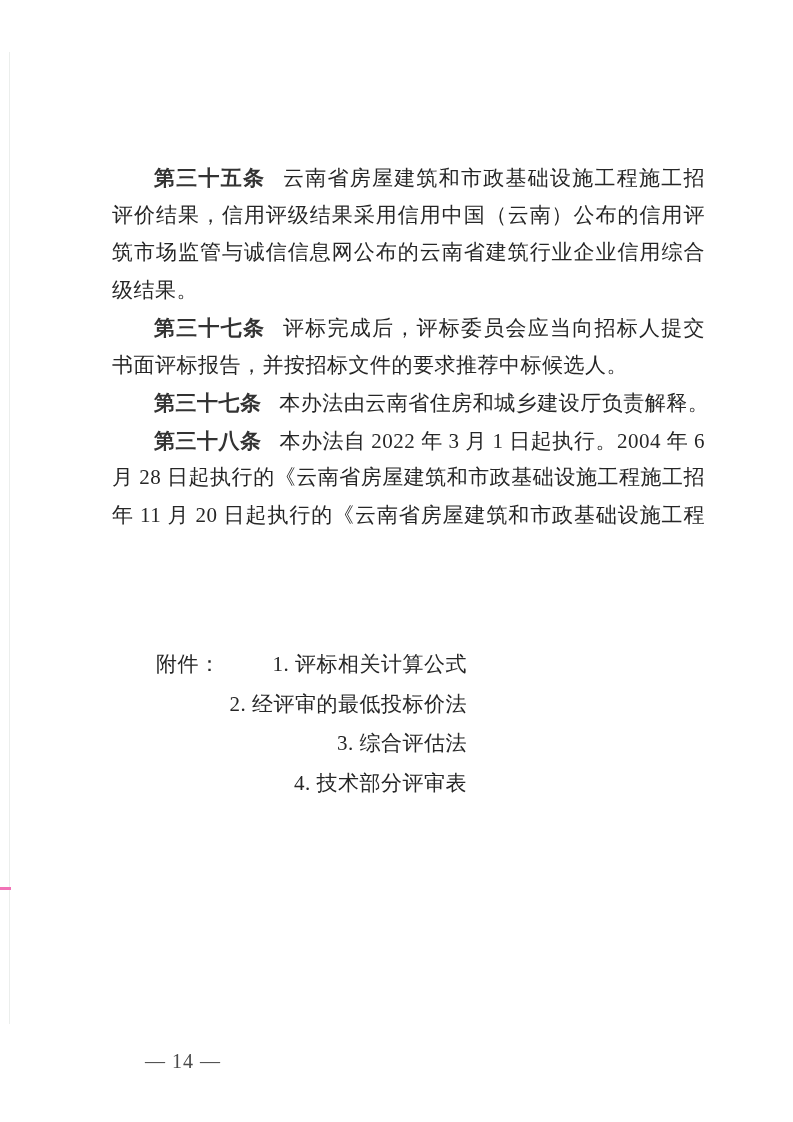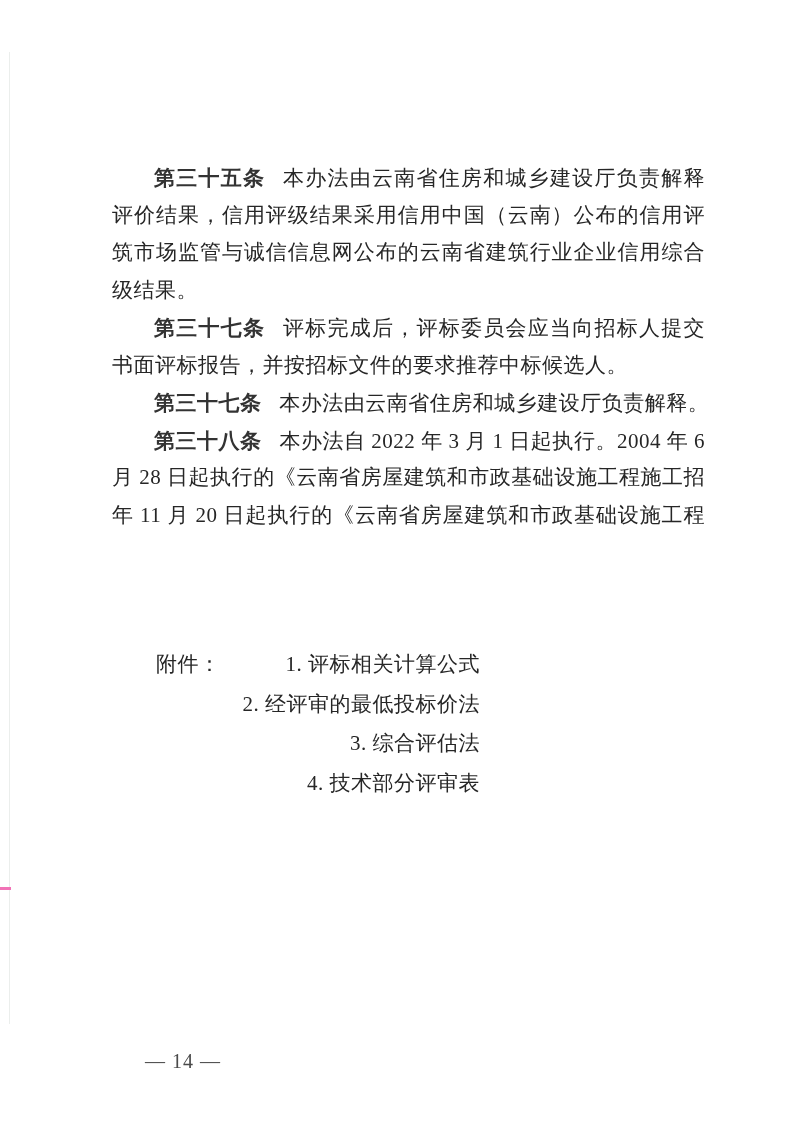--- a/index.html
+++ b/index.html
@@ -67,21 +67,21 @@
     position: absolute;
     left: 156px;
     top: 645px;
     display: flex;
     align-items: flex-start;
     font-size: 21px;
     letter-spacing: 0.5px;
   }
   .attach-label {
     line-height: 39.5px;
-    margin-right: 22px;
+    margin-right: 9px;
     white-space: nowrap;
   }
   .attach-items .attach-item {
     height: 39.5px;
     line-height: 39.5px;
     white-space: nowrap;
     text-align: right;
   }
   .page-num {
     position: absolute;
@@ -95,21 +95,21 @@
     white-space: nowrap;
   }
 </style>
 </head>
 <body>
 
 <div class="edge-line"></div>
 <div class="pink-mark"></div>
 
 <div class="content">
-  <div class="line justify indent"><span class="art">第三十五条</span><span>本办法由云南省住房和城乡建设厅负责解释</span></div>
+  <div class="line justify indent"><span class="art">第三十五条</span><span>云南省房屋建筑和市政基础设施工程施工招</span></div>
   <div class="line justify"><span>评价结果，信用评级结果采用信用中国（云南）公布的信用评</span></div>
   <div class="line justify"><span>筑市场监管与诚信信息网公布的云南省建筑行业企业信用综合</span></div>
   <div class="line"><span>级结果。</span></div>
   <div class="line justify indent"><span class="art">第三十七条</span><span>评标完成后，评标委员会应当向招标人提交</span></div>
   <div class="line"><span>书面评标报告，并按招标文件的要求推荐中标候选人。</span></div>
   <div class="line justify indent"><span class="art">第三十七条</span><span>本办法由云南省住房和城乡建设厅负责解释。</span></div>
   <div class="line justify indent"><span class="art">第三十八条</span><span>本办法自 2022 年 3 月 1 日起执行。2004 年 6</span></div>
   <div class="line justify"><span>月 28 日起执行的《云南省房屋建筑和市政基础设施工程施工招</span></div>
   <div class="line justify"><span>年 11 月 20 日起执行的《云南省房屋建筑和市政基础设施工程</span></div>
 </div>

